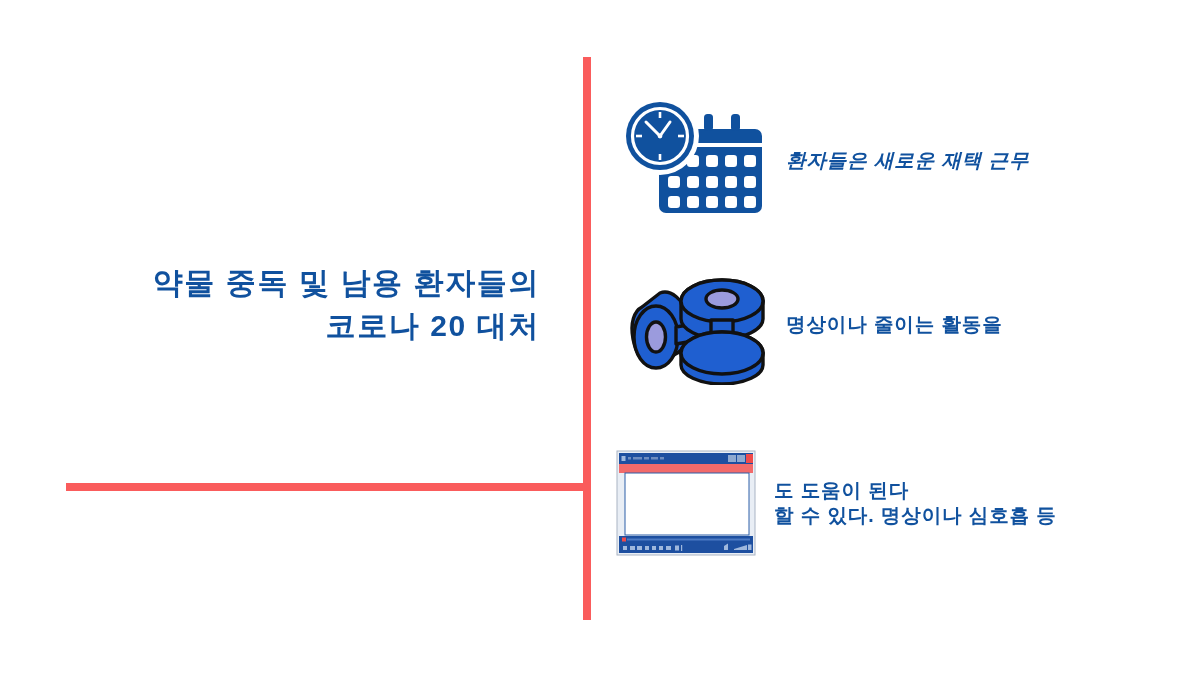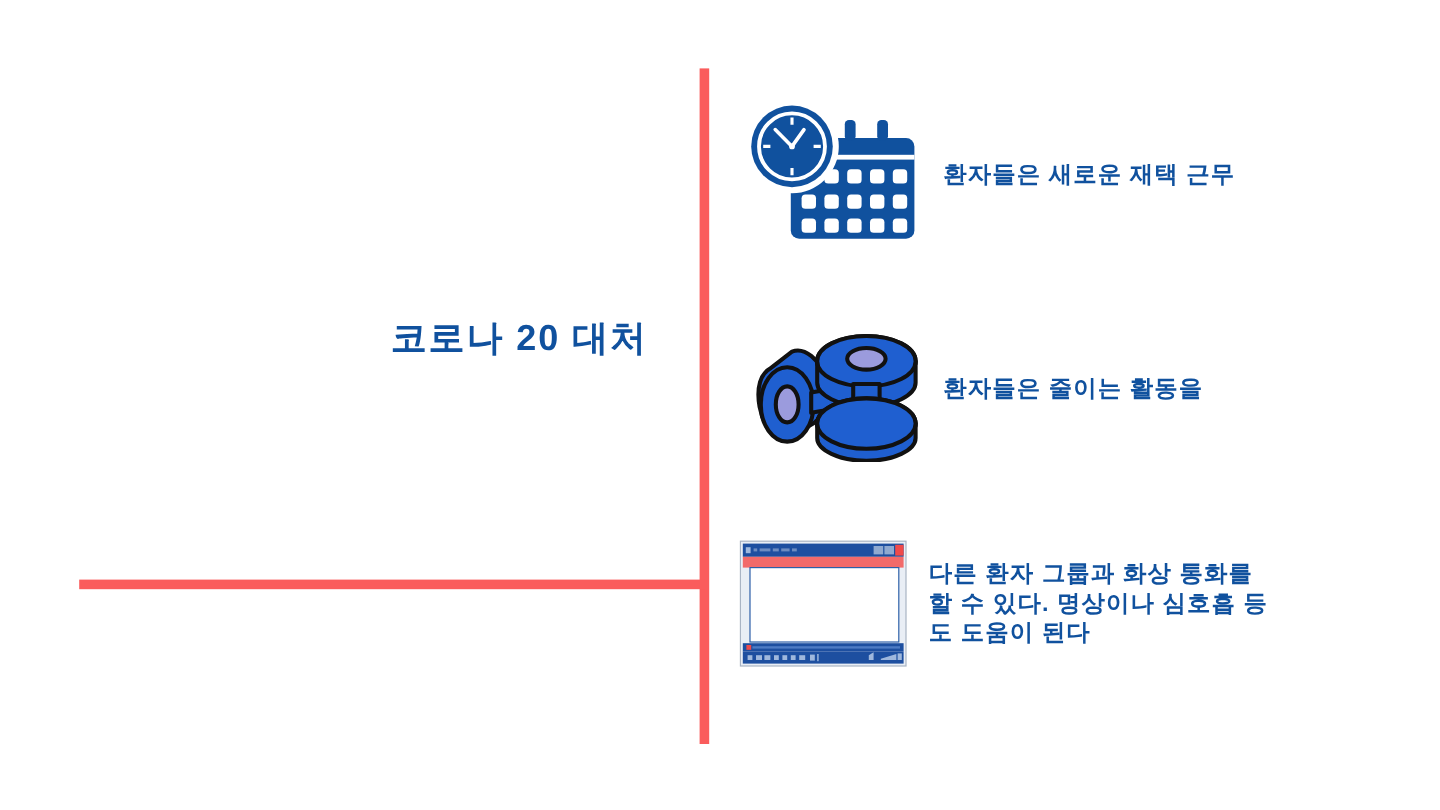--- a/index.html
+++ b/index.html
@@ -61,21 +61,21 @@
     width: 588px;
     height: 560px;
   }
   .item {
     position: absolute;
     display: flex;
     align-items: center;
     gap: 14px;
     width: 588px;
   }
-  .item-1 { top: 18px; }
+  .item-1 { top: 32px; font-style: italic; }
   .item-2 { top: 205px; }
   .item-3 { top: 390px; }
 
   .icon-slot {
     flex: 0 0 auto;
     width: 160px;
     display: flex;
     align-items: center;
     justify-content: center;
   }
@@ -94,20 +94,21 @@
 </style>
 </head>
 <body>
 
 <div id="slide">
 
   <div class="rule-vertical"></div>
   <div class="rule-horizontal"></div>
 
   <div class="title-block">
+    <span class="title-line">약물 중독 및 남용 환자들의</span>
     <span class="title-line">코로나 20 대처</span>
   </div>
 
   <div class="items">
 
     <div class="item item-1">
       <div class="icon-slot">
         <svg width="152" height="138" viewBox="0 0 152 138" aria-hidden="true">
 
           <rect x="43" y="37" width="103" height="84" rx="7" fill="#10519e"></rect>
@@ -178,21 +179,21 @@
 
             <path d="M99 55 L121 55 L121 92 L99 92 Z" fill="#1f5fd0"></path>
 
             <ellipse cx="110" cy="88" rx="41" ry="21" fill="#1f5fd0"></ellipse>
             <path d="M69 88 L69 100 C69 110 87 119 110 119 C133 119 151 110 151 100 L151 88 Z" fill="#1f5fd0"></path>
             <ellipse cx="110" cy="88" rx="41" ry="21" fill="#1f5fd0"></ellipse>
           </g>
         </svg>
       </div>
       <div class="item-text">
-        <span class="t-line">환자들은 줄이는 활동을</span>
+        <span class="t-line">명상이나 줄이는 활동을</span>
       </div>
     </div>
 
     <div class="item item-3">
       <div class="icon-slot">
         <svg width="140" height="106" viewBox="0 0 140 106" aria-hidden="true">
 
           <rect x="1" y="1" width="138" height="104" fill="#e9eef5" stroke="#a9b4c4" stroke-width="1"></rect>
 
           <rect x="3" y="3" width="134" height="11" fill="#1d4fa0"></rect>
@@ -231,20 +232,19 @@
           </g>
 
           <g fill="#9fb8dd">
             <path d="M108 100 L108 96 L112 93.5 L112 100 Z"></path>
             <path d="M118 100 L118 99 L131 95 L131 100 Z"></path>
             <rect x="132" y="94.5" width="3.5" height="5.5"></rect>
           </g>
         </svg>
       </div>
       <div class="item-text">
-        <span class="t-line">다른 환자 그룹과 화상 통화를</span>
+        <span class="t-line">도 도움이 된다</span>
         <span class="t-line">할 수 있다. 명상이나 심호흡 등</span>
-        <span class="t-line">도 도움이 된다</span>
       </div>
     </div>
 
   </div>
 </div>
 
 </body></html>

